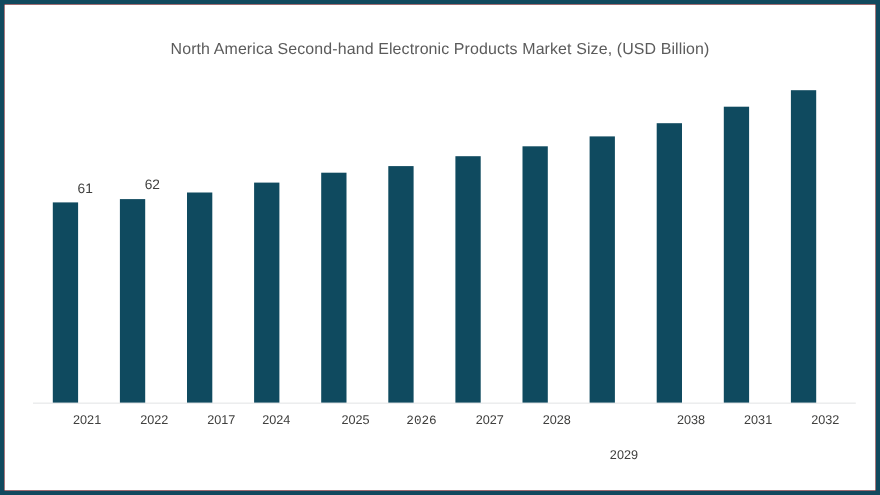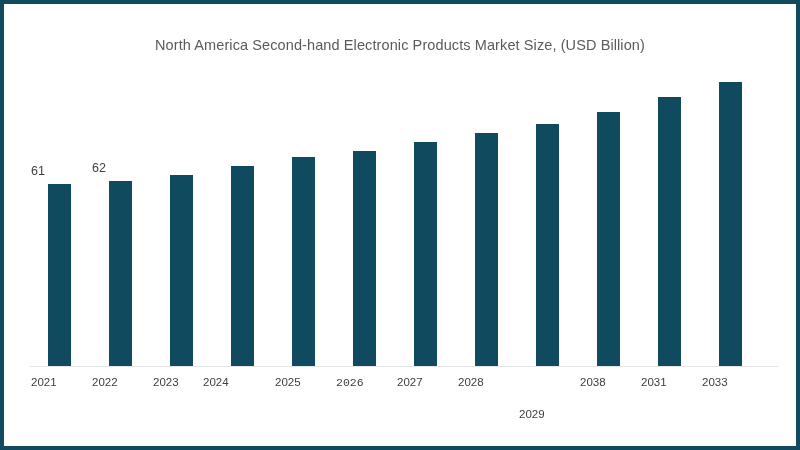--- a/index.html
+++ b/index.html
@@ -59,30 +59,31 @@
   }
   .bar {
     position: absolute;
     left: 17px;
     bottom: 0;
     width: 23px;
     background: #0f4a5f;
   }
   .bar-value {
     position: absolute;
-    left: 0;
+    left: 16px;
     width: 61px;
+    text-align: center;
     font-size: 12.5px;
     color: #40403f;
   }
   .tick-label {
     position: absolute;
     top: 372px;
     width: 61px;
-    text-align: left;
+    text-align: right;
     font-size: 11.5px;
     color: #40403f;
   }
   #source {
     position: absolute;
     right: 34px;
     bottom: 19px;
     font-size: 10.5px;
     color: #3f3f3f;
     white-space: nowrap;
@@ -134,28 +135,28 @@
           <div class="bar-slot" style="left: 637px; bottom: 80px;">
             <div class="bar" style="height: 269.053px; background: rgb(15, 74, 95);"></div>
           </div>
           <div class="bar-slot" style="left: 698px; bottom: 80px;">
             <div class="bar" style="height: 284px; background: rgb(15, 74, 95);"></div>
           </div>
         </div>
       <div id="ticks">
           <div class="tick-label" style="left: 27px; color: rgb(64, 64, 63);">2021</div>
           <div class="tick-label" style="left: 88px; color: rgb(64, 64, 63);">2022</div>
-          <div class="tick-label" style="left: 149px; color: rgb(64, 64, 63);">2023</div>
+          <div class="tick-label" style="left: 149px; color: rgb(64, 64, 63);">2017</div>
           <div class="tick-label" style="left: 199px; color: rgb(64, 64, 63);">2024</div>
           <div class="tick-label" style="left: 271px; color: rgb(64, 64, 63);">2025</div>
           <div class="tick-label" style="left: 332px; color: rgb(64, 64, 63); font-family: Liberation Mono, monospace;">2026</div>
           <div class="tick-label" style="left: 393px; color: rgb(64, 64, 63);">2027</div>
           <div class="tick-label" style="left: 454px; color: rgb(64, 64, 63);">2028</div>
           <div class="tick-label" style="left: 515px; color: rgb(64, 64, 63); margin-top: 32px;">2029</div>
           <div class="tick-label" style="left: 576px; color: rgb(64, 64, 63);">2038</div>
           <div class="tick-label" style="left: 637px; color: rgb(64, 64, 63);">2031</div>
-          <div class="tick-label" style="left: 698px; color: rgb(64, 64, 63);">2033</div>
+          <div class="tick-label" style="left: 698px; color: rgb(64, 64, 63);">2032</div>
         </div>
     </div>
 
 
   </div>
 </div>
 
 </body></html>

